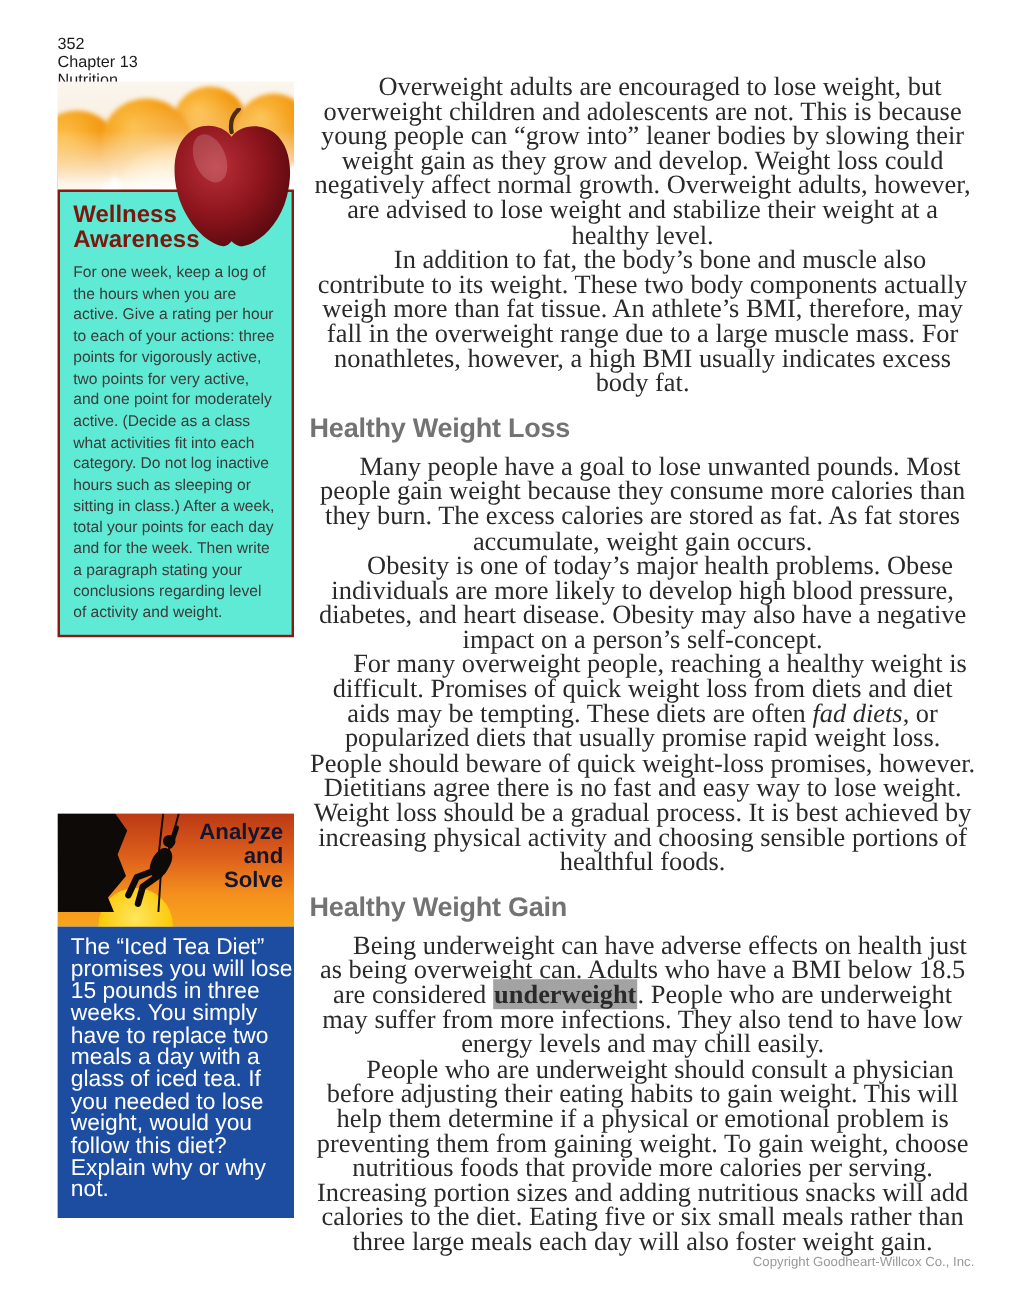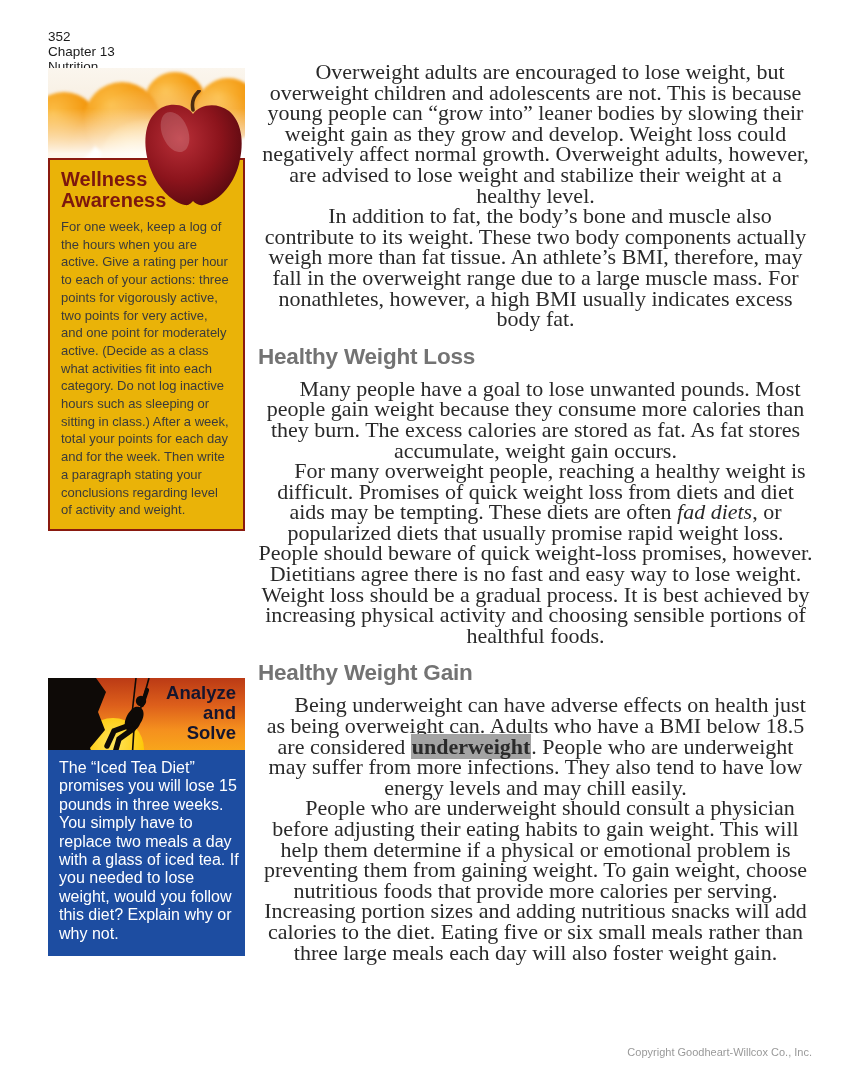--- a/index.html
+++ b/index.html
@@ -86,21 +86,21 @@
   }
   .apple-wrap {
     position: absolute;
     top: 22px; right: -2px;
     width: 108px; height: 120px;
     z-index: 3;
   }
   .wellness-box {
     position: relative;
     border: 2px solid #8a1a10;
-    background: #eab308;
+    background: #5eead4;
     min-height: 367px;
     padding: 9px 11px 10px 11px;
     z-index: 1;
   }
   .wellness-title {
     font-family: "Liberation Sans", sans-serif;
     font-weight: bold;
     font-size: 20px;
     line-height: 21px;
     color: #7c170e;
@@ -115,21 +115,21 @@
   }
 
   
   .analyze {
     position: absolute;
     left: 48px; top: 678px;
     width: 197px;
   }
   .analyze-header {
     position: relative;
-    height: 72px;
+    height: 94px;
     overflow: hidden;
     background: linear-gradient(180deg, #bb3a15 0%, #dd5f1b 38%, #f5901e 72%, #f8a51b 100%);
   }
   .sun {
     position: absolute;
     left: 34px; bottom: -30px;
     width: 62px; height: 62px;
     border-radius: 50%;
     background: radial-gradient(circle at 50% 40%, #ffe65c, #fdc500 70%);
   }
@@ -142,21 +142,21 @@
     font-weight: bold;
     font-size: 18.5px;
     line-height: 20px;
     color: #15152e;
     z-index: 4;
   }
   .analyze-body {
     background: #1d4da1;
     color: #ffffff;
     font-family: "Liberation Sans", sans-serif;
-    font-size: 16px;
+    font-size: 19px;
     line-height: 18.4px;
     padding: 9px 0 13px 11px;
     min-height: 165px;
   }
 
   
   .copyright {
     position: absolute;
     right: 37px; top: 1046px;
     font-family: "Liberation Sans", sans-serif;
@@ -226,20 +226,21 @@
     </div>
     <div class="analyze-body">The “Iced Tea Diet” promises you will lose 15 pounds in three weeks. You simply have to replace two meals a day with a glass of iced tea. If you needed to lose weight, would you follow this diet? Explain why or why not.</div>
   </div>
 
   <div class="main-col">
     <p>Overweight adults are encouraged to lose weight, but overweight children and adolescents are not. This is because young people can “grow into” leaner bodies by slowing their weight gain as they grow and develop. Weight loss could negatively affect normal growth. Overweight adults, however, are advised to lose weight and stabilize their weight at a healthy level.</p>
     <p>In addition to fat, the body’s bone and muscle also contribute to its weight. These two body components actually weigh more than fat tissue. An athlete’s BMI, therefore, may fall in the overweight range due to a large muscle mass. For nonathletes, however, a high BMI usually indicates excess body fat.</p>
 
     <h2 class="section-heading">Healthy Weight Loss</h2>
     <p>Many people have a goal to lose unwanted pounds. Most people gain weight because they consume more calories than they burn. The excess calories are stored as fat. As fat stores accumulate, weight gain occurs.</p>
+    <p>Obesity is one of today’s major health problems. Obese individuals are more likely to develop high blood pressure, diabetes, and heart disease. Obesity may also have a negative impact on a person’s self-concept.</p>
     <p><span>For many overweight people, reaching a healthy weight is difficult. Promises of quick weight loss from diets and diet aids may be tempting. These diets are often </span><span class="em-italic">fad diets</span><span>, or popularized diets that usually promise rapid weight loss. People should beware of quick weight-loss promises, however. Dietitians agree there is no fast and easy way to lose weight. Weight loss should be a gradual process. It is best achieved by increasing physical activity and choosing sensible portions of healthful foods.</span></p>
 
     <h2 class="section-heading">Healthy Weight Gain</h2>
     <p><span>Being underweight can have adverse effects on health just as being overweight can. Adults who have a BMI below 18.5 are considered </span><span class="hl-term">underweight</span><span>. People who are underweight may suffer from more infections. They also tend to have low energy levels and may chill easily.</span></p>
     <p>People who are underweight should consult a physician before adjusting their eating habits to gain weight. This will help them determine if a physical or emotional problem is preventing them from gaining weight. To gain weight, choose nutritious foods that provide more calories per serving. Increasing portion sizes and adding nutritious snacks will add calories to the diet. Eating five or six small meals rather than three large meals each day will also foster weight gain.</p>
   </div>
 
   <div class="copyright">Copyright Goodheart-Willcox Co., Inc.</div>
 
 </div>

